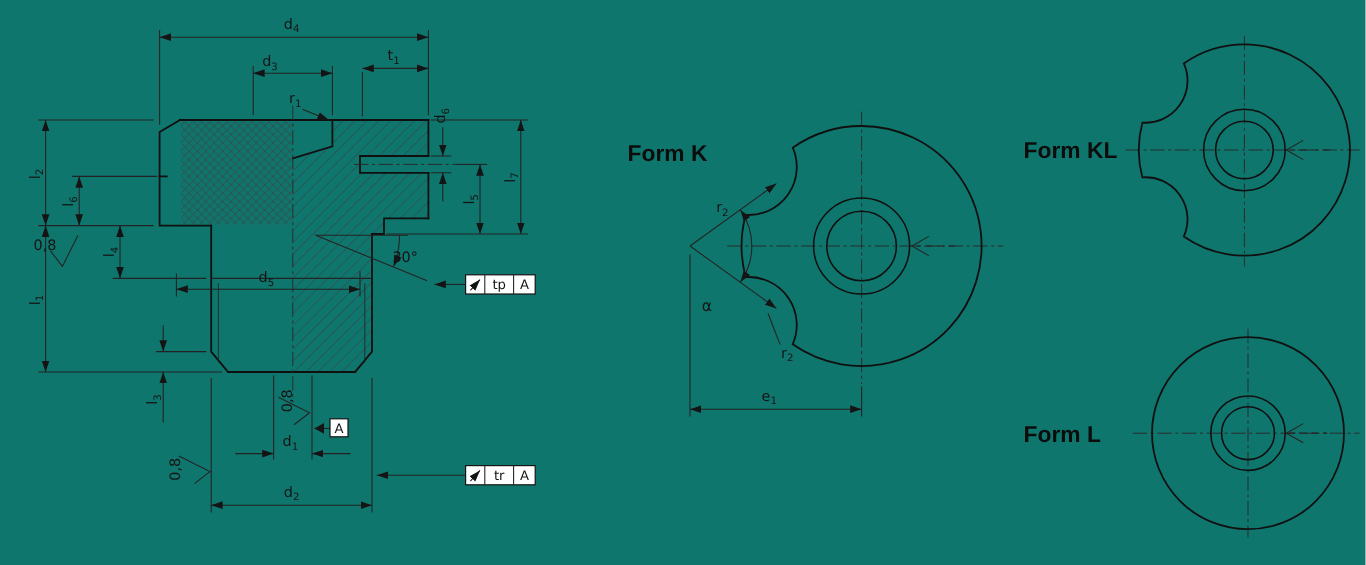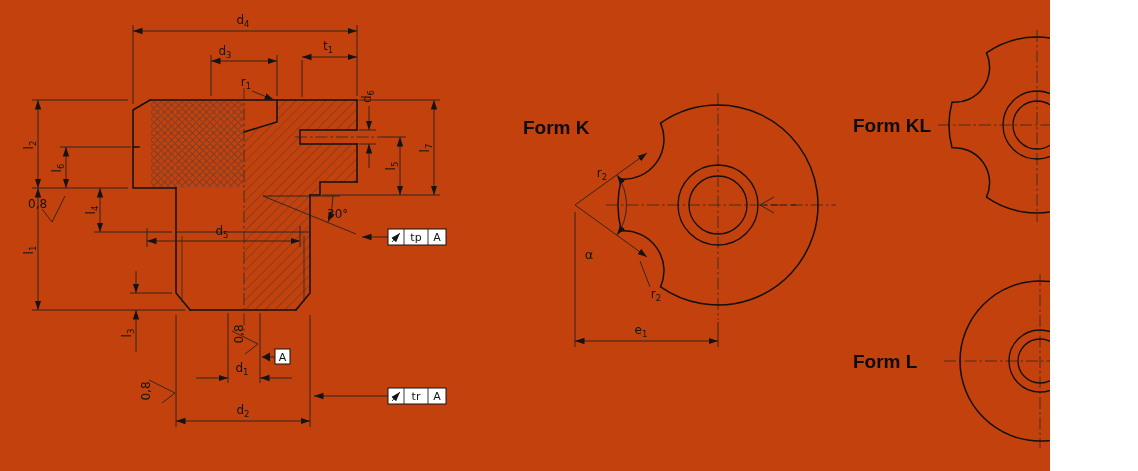--- a/index.html
+++ b/index.html
@@ -1,16 +1,16 @@
 <!DOCTYPE html>
 <html><head>
 <meta charset="utf-8">
 <style>
   html,body{margin:0;padding:0;background:#ffffff}
-  .canvas{width:1050px;height:471px;background:#c2410c;position:relative;overflow:hidden;
+  .canvas{width:1138px;height:471px;background:#0f766e;position:relative;overflow:hidden;
           font-family:"DejaVu Sans",sans-serif}
   svg text{fill:#141414}
   .t12{font:12px "DejaVu Sans",sans-serif}
   .t11{font:11px "DejaVu Sans",sans-serif}
   .t13{font:13px "DejaVu Sans",sans-serif}
   .sub{font-size:8.5px}
   .formlabel{font:bold 19px "Liberation Sans",sans-serif;fill:#0c0c0c}
   .thin{stroke:#232323;stroke-width:.9;fill:none}
   .thin2{stroke:#232323;stroke-width:.7;fill:none}
   .out{stroke:#101010;stroke-width:1.5;fill:none;stroke-linecap:square;stroke-linejoin:miter}

